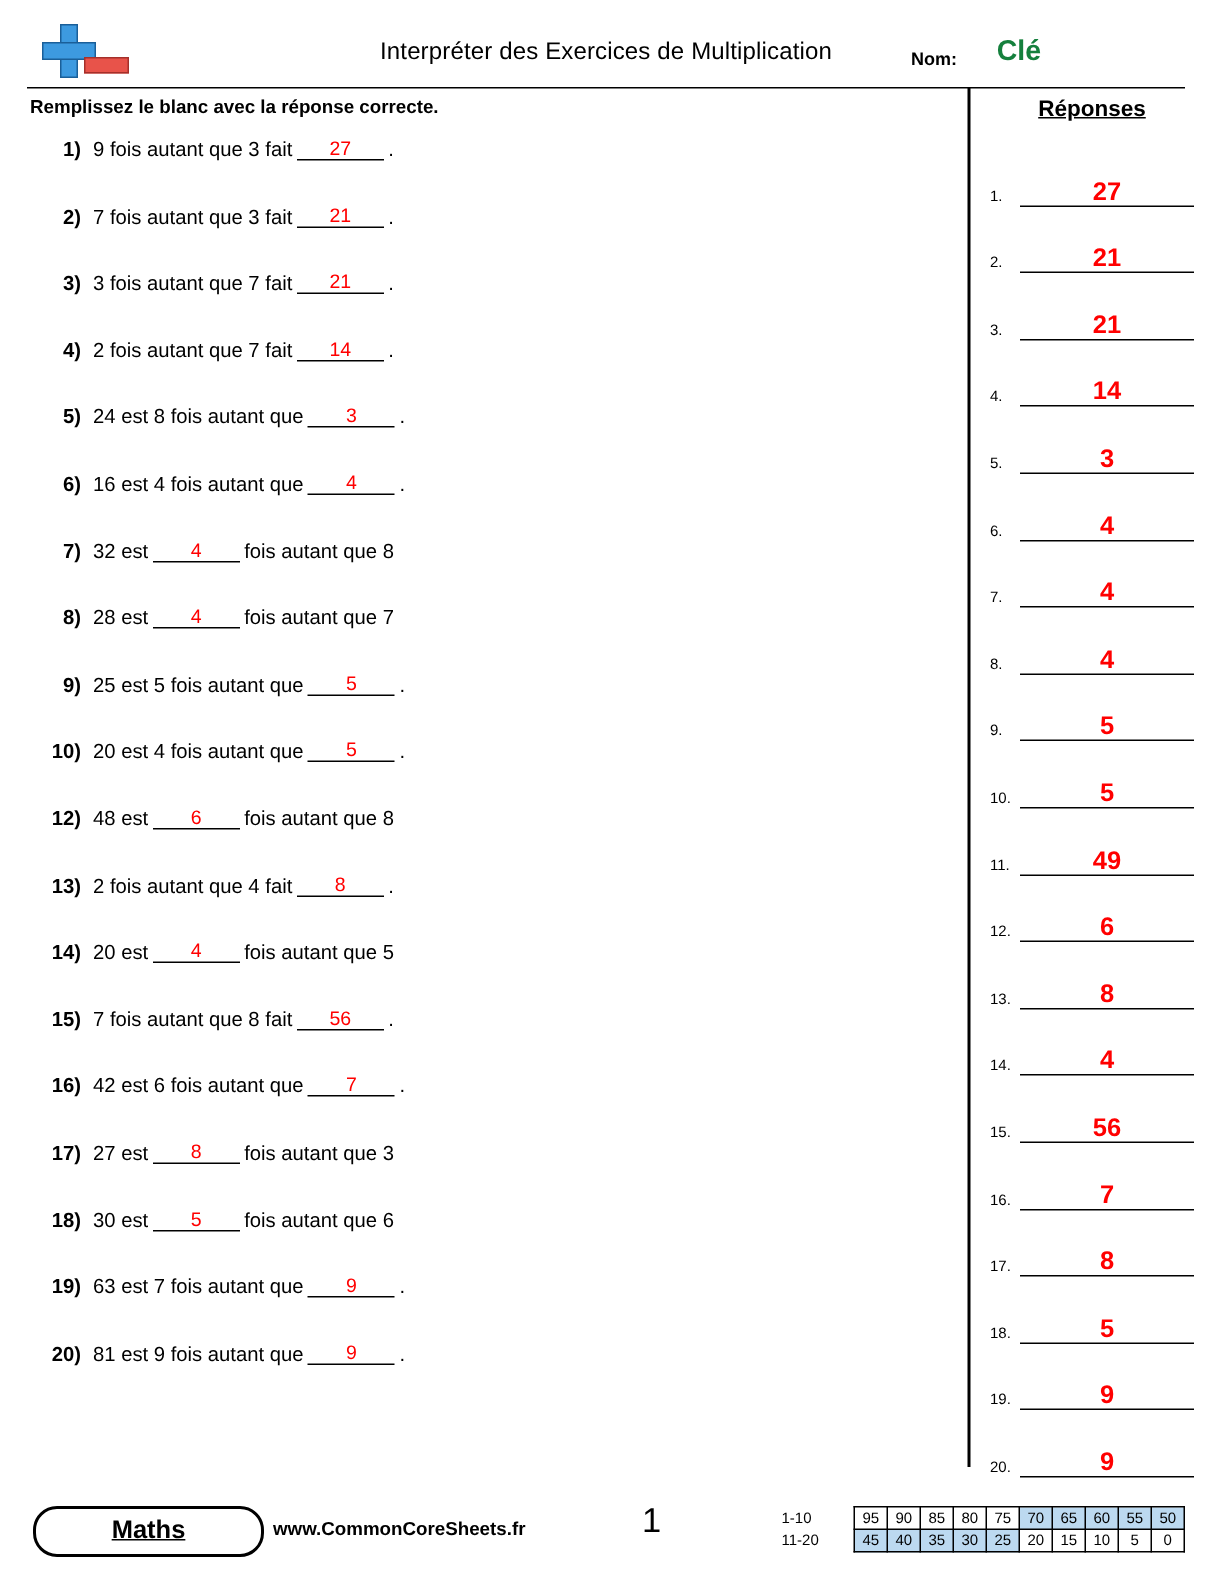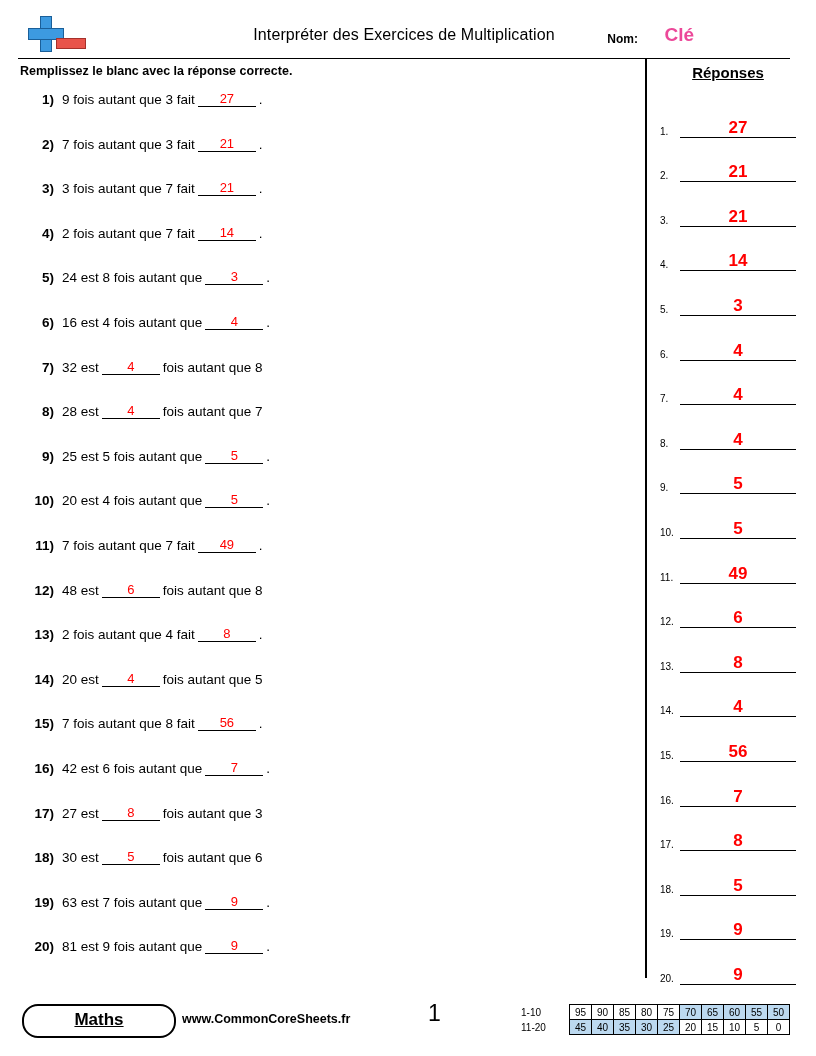--- a/index.html
+++ b/index.html
@@ -79,21 +79,21 @@
     top: 18px;
     font-size: 12px;
     font-weight: bold;
   }
   .name-value {
     position: absolute;
     right: 96px;
     top: 10px;
     font-size: 19px;
     font-weight: bold;
-    color: #ec4899;
+    color: #15803d;
     margin-left: 16px;
   }
   .hrule {
     position: absolute;
     left: 18px;
     right: 18px;
     top: 58px;
     border-top: 1px solid #000;
   }
   
@@ -299,24 +299,20 @@
       <span class="num">8)</span>
       <span class="txt"><span>28 est</span><span class="blank">4</span><span>fois autant que 7</span></span>
     </div>
     <div class="problem">
       <span class="num">9)</span>
       <span class="txt"><span>25 est 5 fois autant que</span><span class="blank">5</span><span>.</span></span>
     </div>
     <div class="problem">
       <span class="num">10)</span>
       <span class="txt"><span>20 est 4 fois autant que</span><span class="blank">5</span><span>.</span></span>
-    </div>
-    <div class="problem">
-      <span class="num">11)</span>
-      <span class="txt"><span>7 fois autant que 7 fait</span><span class="blank">49</span><span>.</span></span>
     </div>
     <div class="problem">
       <span class="num">12)</span>
       <span class="txt"><span>48 est</span><span class="blank">6</span><span>fois autant que 8</span></span>
     </div>
     <div class="problem">
       <span class="num">13)</span>
       <span class="txt"><span>2 fois autant que 4 fait</span><span class="blank">8</span><span>.</span></span>
     </div>
     <div class="problem">

